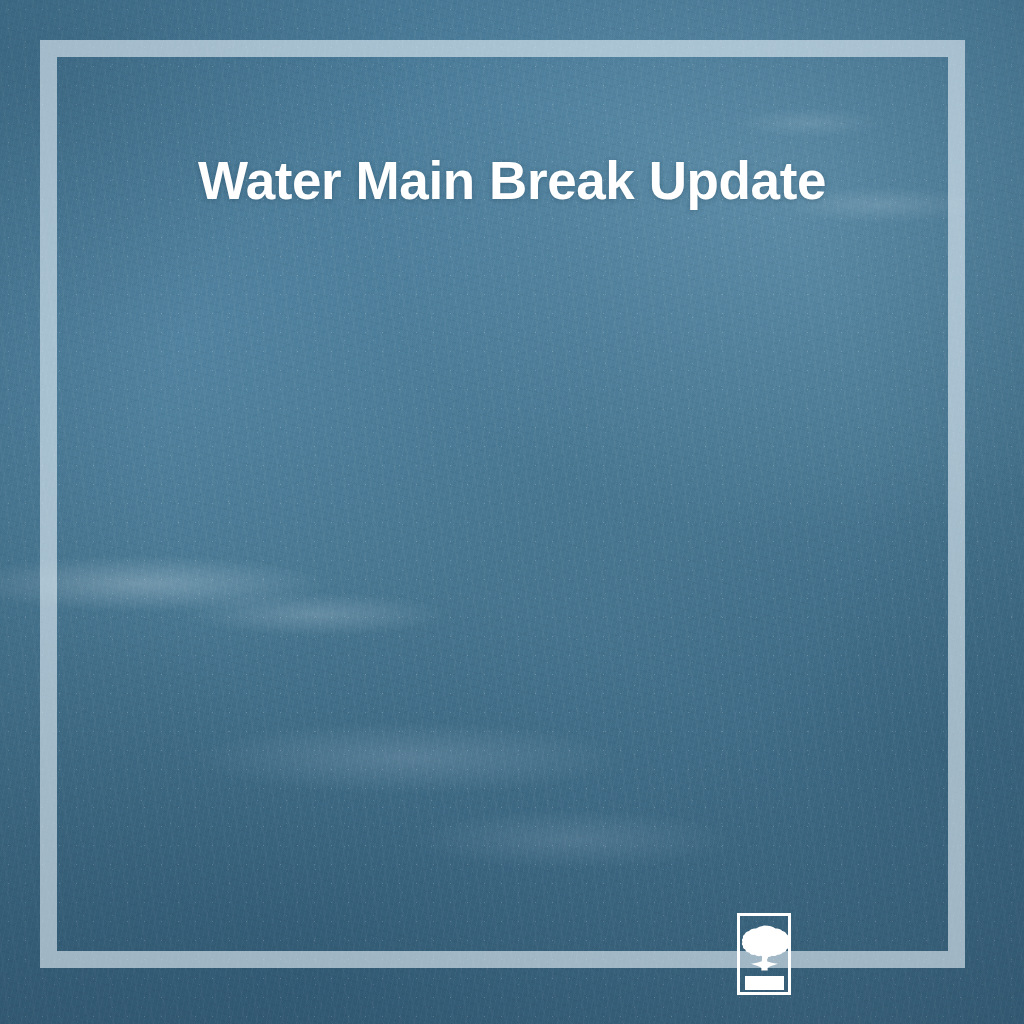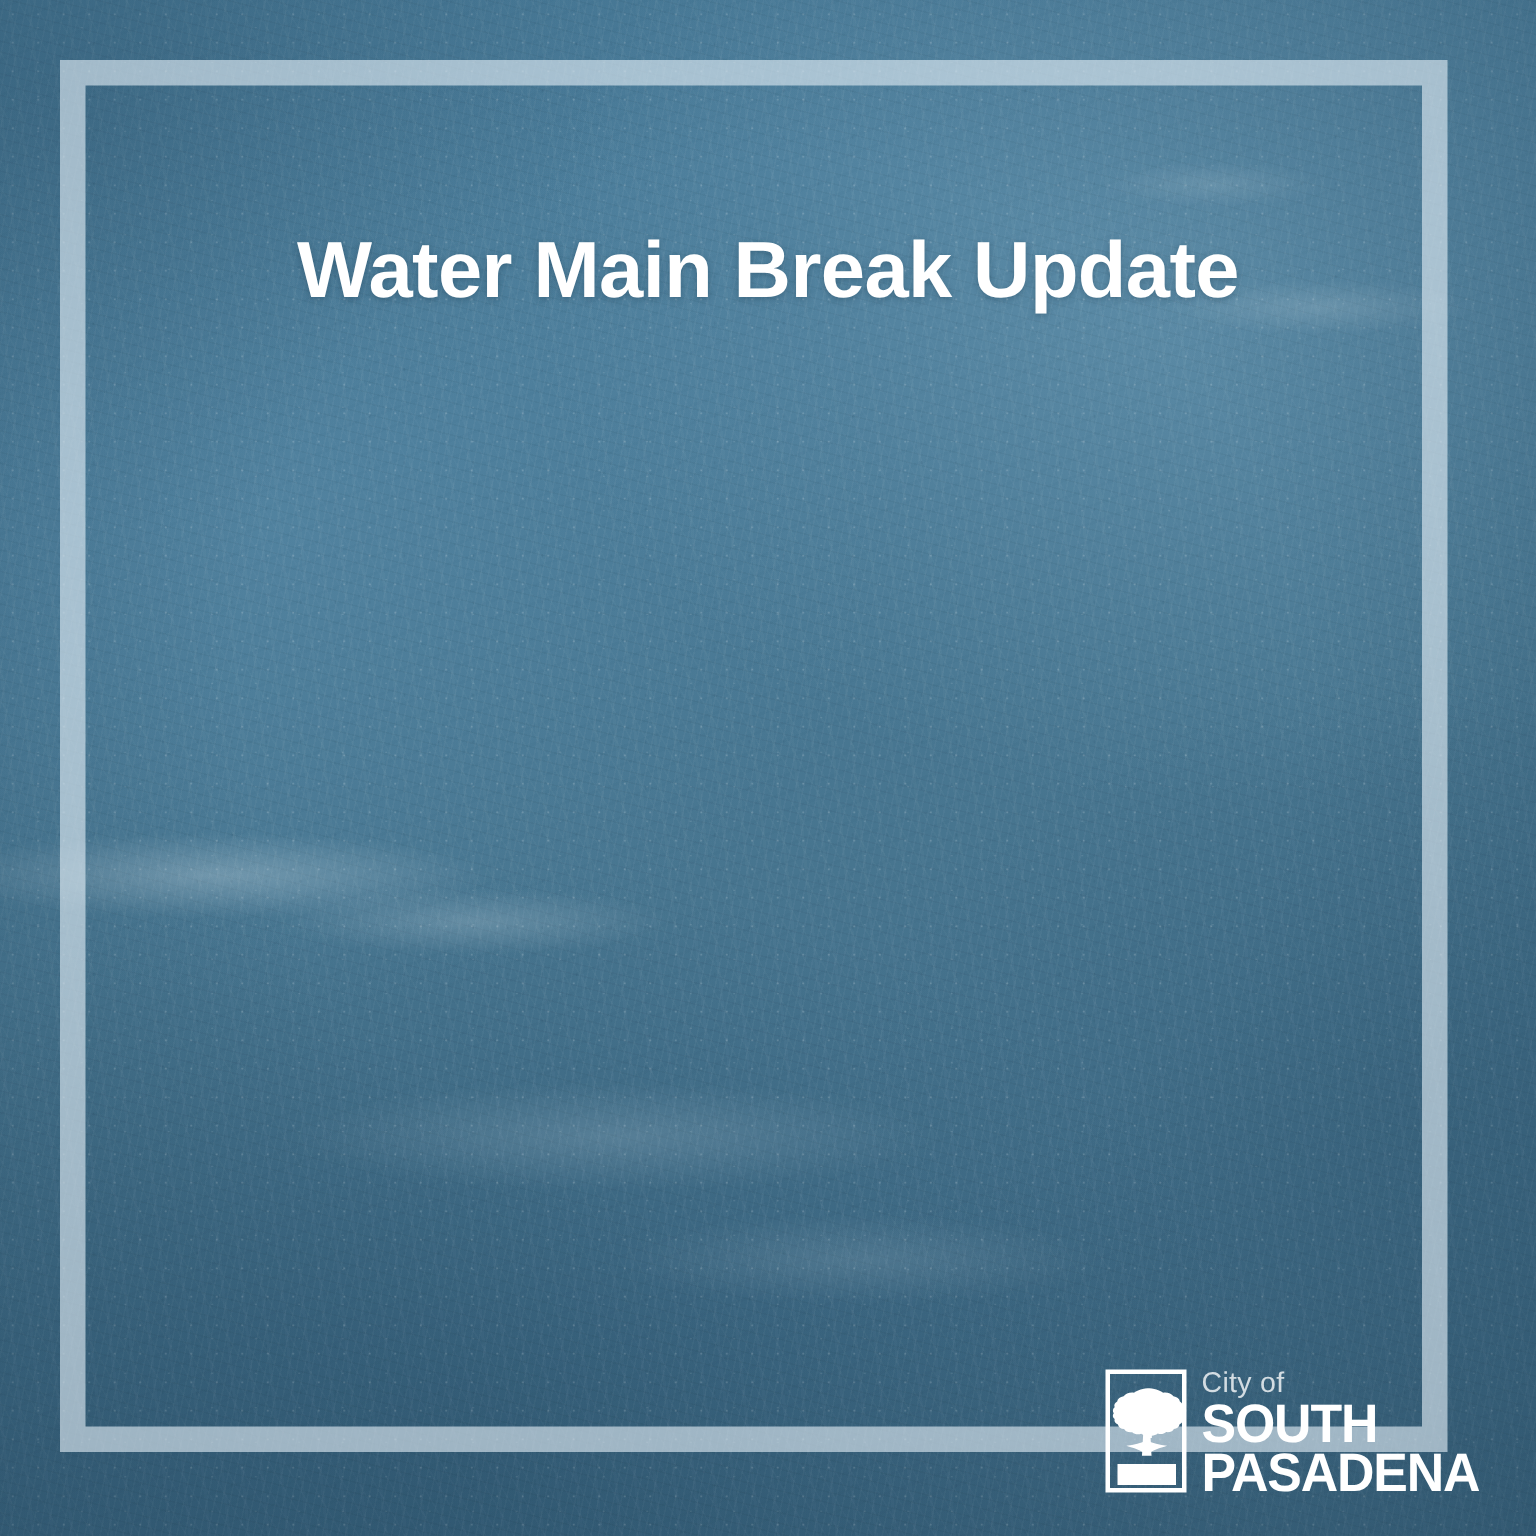--- a/index.html
+++ b/index.html
@@ -256,22 +256,17 @@
             c5.0 1.6 9.6 2.9 12.4 5.2
             l2.4 0
             c2.8 -2.3 7.4 -3.6 12.4 -5.2
             c-5.0 -0.4 -10.0 -1.6 -13.6 -3.8
             Z"></path>
 
           <rect x="9" y="64" width="39" height="14" fill="#ffffff"></rect>
         </svg>
       </span>
 
-      <span class="logo-words">
-        <span class="logo-cityof">City of</span>
-        <span class="logo-south">SOUTH</span>
-        <span class="logo-pasadena">PASADENA</span>
-      </span>
 
     </div>
 
   </div>
 </div>
 
 </body></html>

